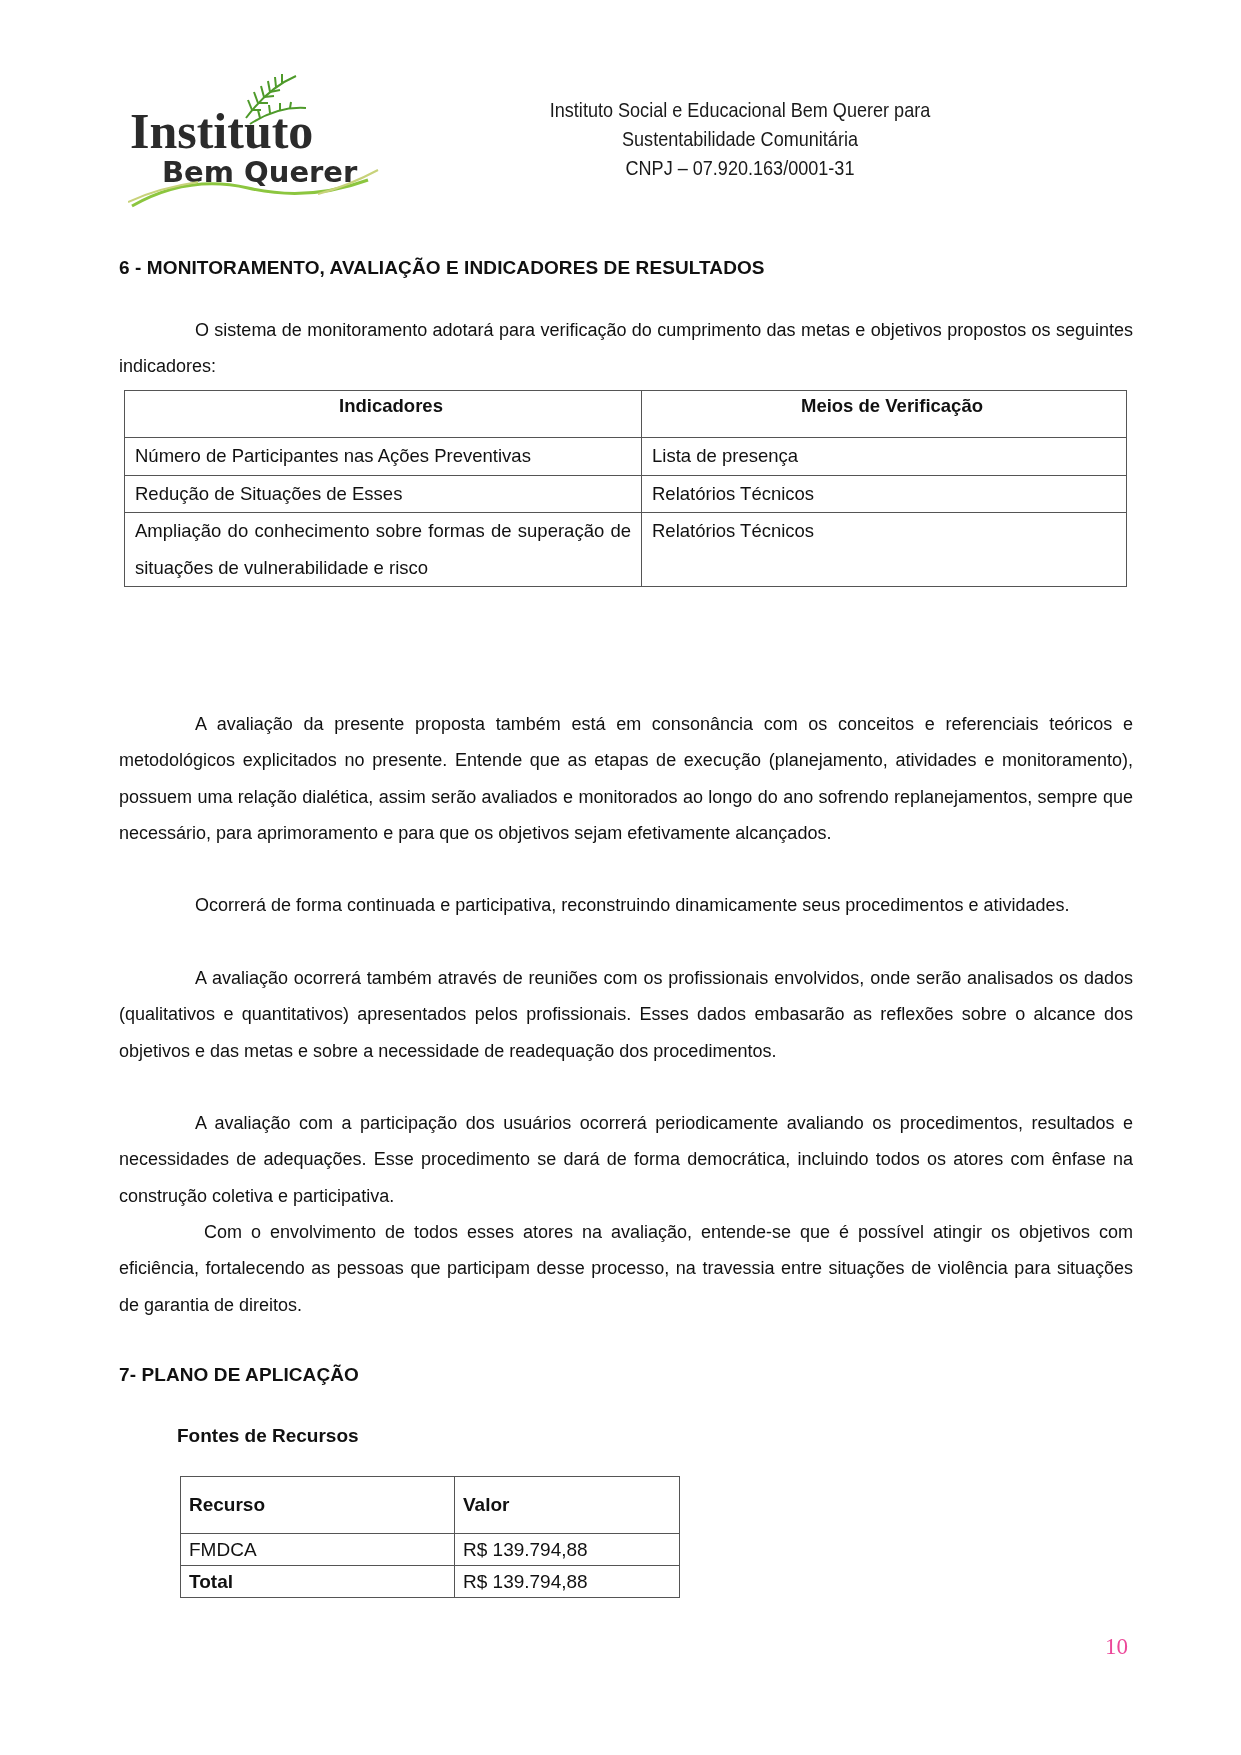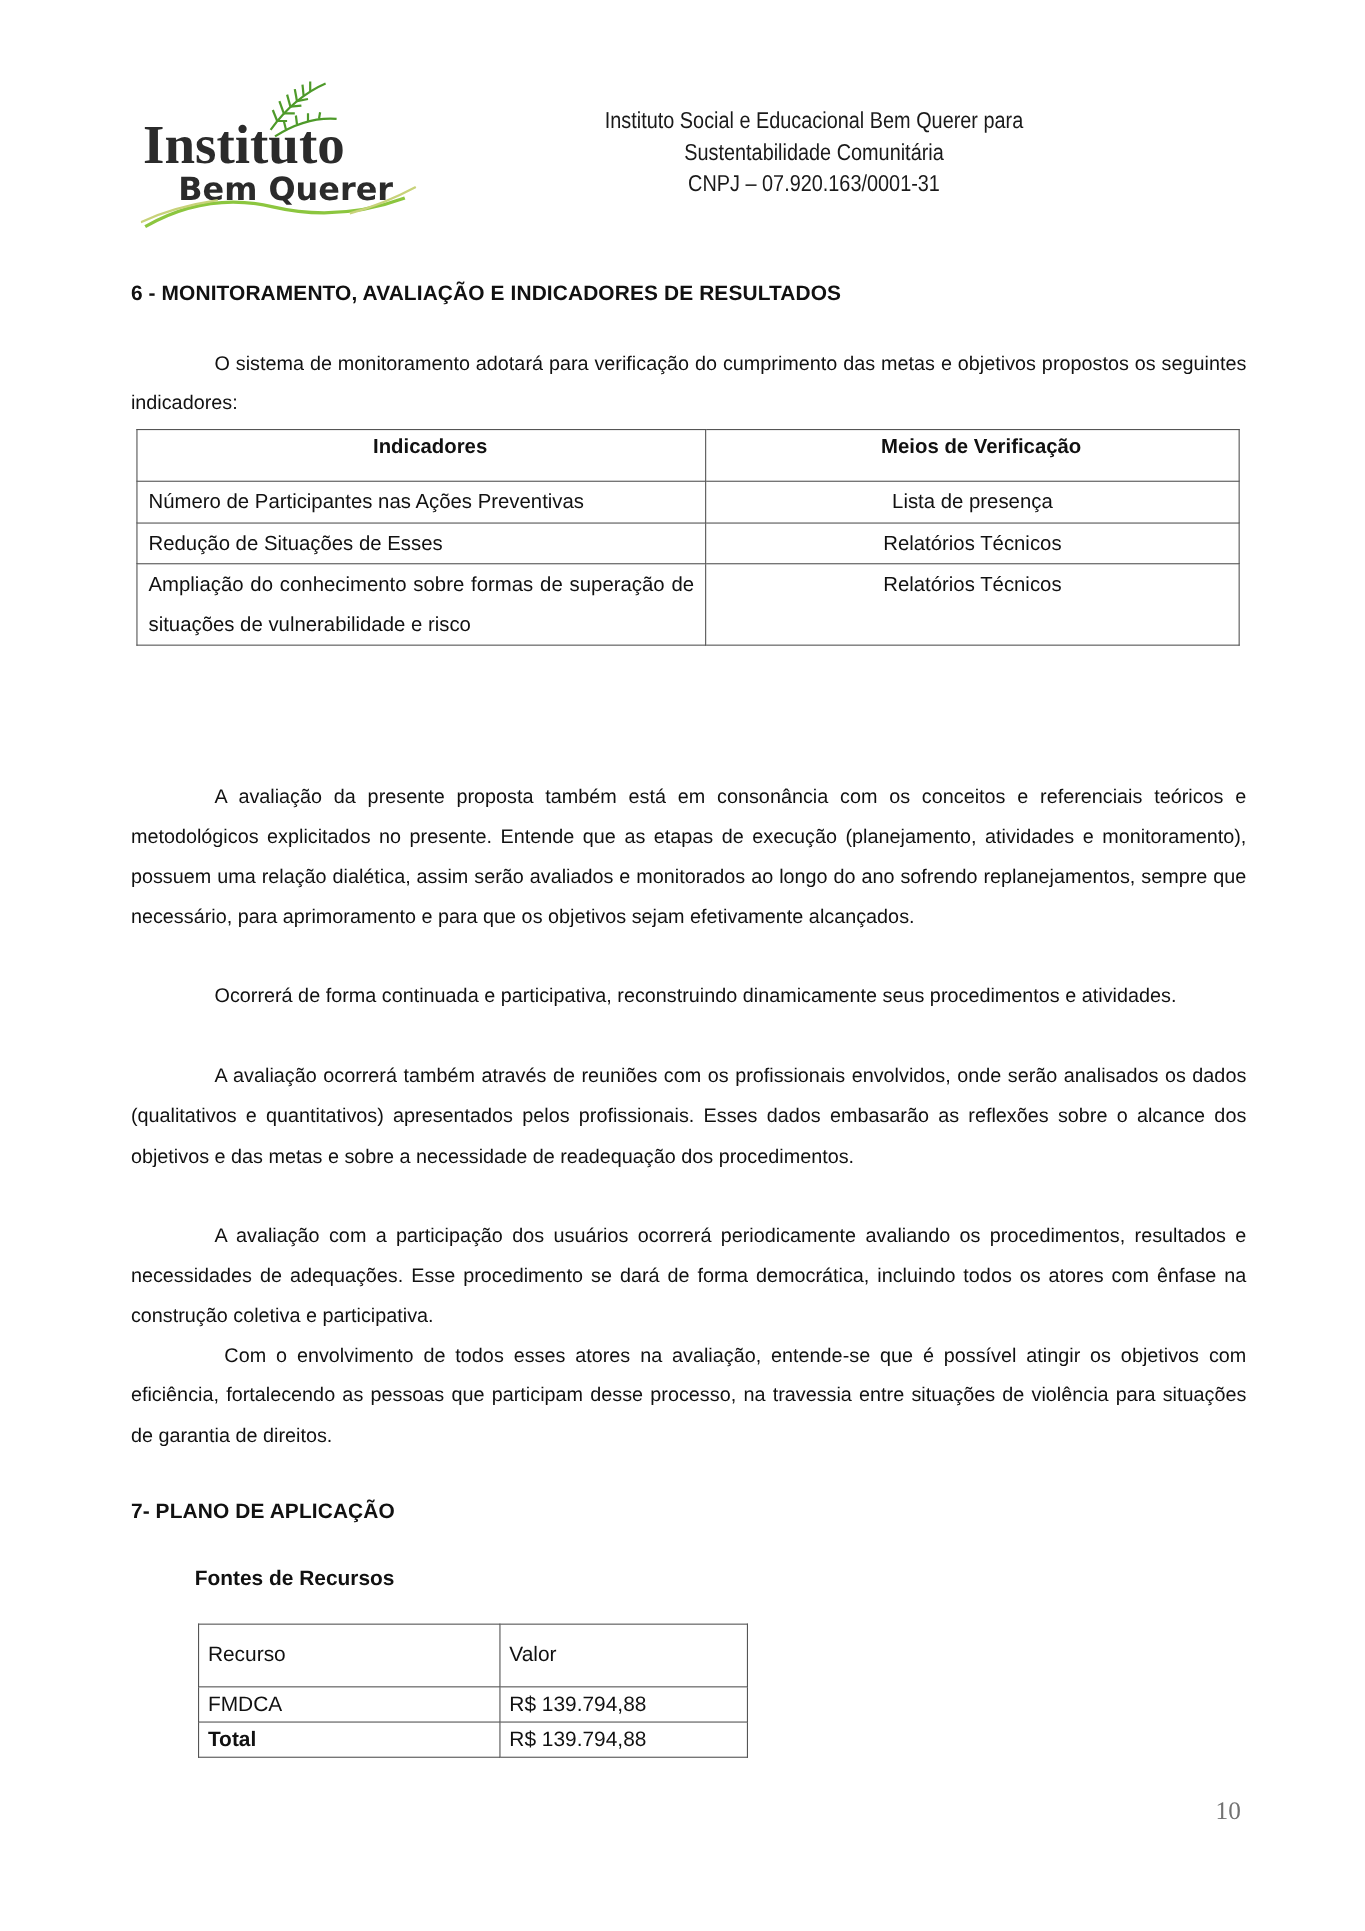--- a/index.html
+++ b/index.html
@@ -24,39 +24,38 @@
       line-height: 36.3px; text-align: justify; text-align-last: left;
     }
     .para .indent { display: inline-block; width: 76px; }
     table.ind {
       position: absolute; left: 124px; top: 390px; width: 1003px;
       border-collapse: collapse; font-size: 18.5px;
     }
     table.ind td, table.ind th {
       border: 1.5px solid #555; vertical-align: top; padding: 0 10px;
       line-height: 36.5px;
-      text-align: center;
     }
     table.ind th { font-weight: bold; text-align: center; height: 36px; line-height: 26px; padding-top: 2px; padding-bottom: 8px; padding-left: 26px; }
     table.ind td { padding-top: 0; }
     table.ind td.c1 { width: 496px; text-align: justify; text-align-last: left; }
     table.ind td.single { height: 36px; }
     .h2 { position: absolute; left: 177px; top: 1425px; font-weight: bold; font-size: 19px; white-space: nowrap; }
     table.res {
       position: absolute; left: 180px; top: 1476px; width: 500px;
       border-collapse: collapse; font-size: 19px;
     }
     table.res td { border: 1.5px solid #555; padding: 0 8px; }
-    table.res tr.head td { height: 56px; font-weight: normal; }
+    table.res tr.head td { height: 56px; font-weight: bold; }
     table.res tr.row td { height: 31px; }
     table.res td.b { font-weight: bold; }
     table.res td.k { width: 257px; }
     .page-num {
       position: absolute; left: 1105px; top: 1634px; font-family: "Liberation Serif", serif;
-      font-size: 23px; color: #737373;
+      font-size: 23px; color: #ec4899;
     }
   </style>
 </head>
 <body>
 
 <div class="logo">
   <svg width="262" height="140" viewBox="0 0 262 140">
 
     <g stroke="#4e9a2a" stroke-width="2" fill="none">
       <path d="M118 48 Q140 18 168 6"></path>

